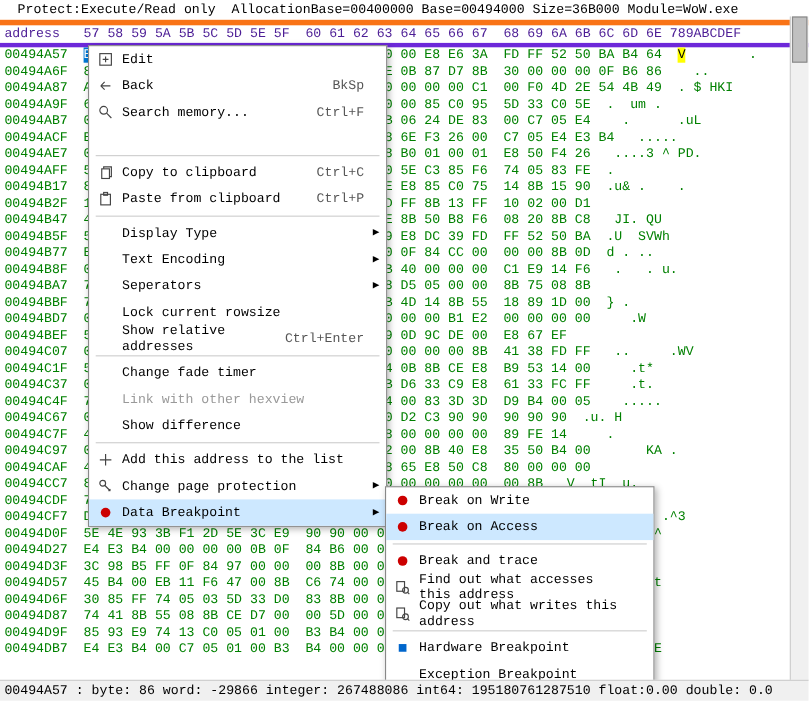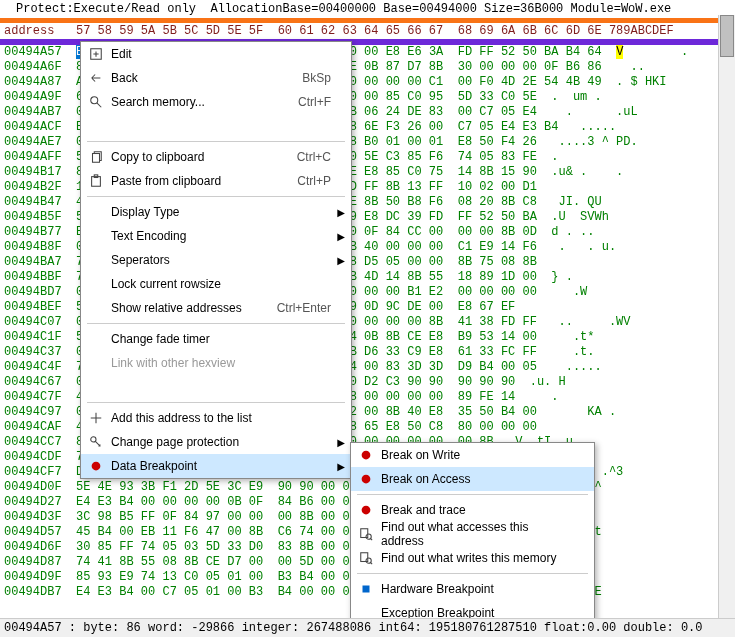--- a/index.html
+++ b/index.html
@@ -1,24 +1,24 @@
 <!DOCTYPE html>
 <html><head>
 <meta charset="utf-8">
 <style>
 html,body{margin:0;padding:0;width:735px;height:637px;background:#fff;font-family:"Consolas","Courier New",monospace;font-size:12px;overflow:hidden}
 .top{padding:2px 16px;border-bottom:5px solid #f97316;white-space:pre;color:#000}
-.hdr{padding:1px 4px;border-bottom:6px solid #6d28d9;white-space:pre;color:#7f1d1d}
+.hdr{padding:1px 4px;border-bottom:4px solid #6d28d9;white-space:pre;color:#4c1d95}
 .hex{position:relative;overflow:hidden}
 .row{white-space:pre;height:15px;line-height:15px;padding:0 4px}
 .addr{color:#008000}
 .byt{color:#008000}
 .asc{color:#008000}
 .sel{background:#0078d7;color:#fff}
-.menu{position:absolute;background:#fff;border:1px solid #888;box-shadow:2px 2px 6px rgba(0,0,0,.3);font-family:Liberation Sans, sans-serif;font-size:12px;color:#000}
+.menu{position:absolute;background:#fff;border:1px solid #888;box-shadow:2px 2px 6px rgba(0,0,0,.3);font-family:Liberation Mono, monospace;font-size:12px;color:#000}
 .menu1{top:41px;left:80px;width:270px}
 .menu2{top:442px;left:350px;width:243px}
 .mi{display:flex;align-items:center;height:24px;padding:0 20px 0 6px;position:relative}
 .mi .ic{width:18px;height:18px;margin-right:6px;display:flex;align-items:center;justify-content:center;color:#444}
 .mi .lab{flex:1}
 .mi .sc{color:#555;margin-left:20px}
 .mi .ar{position:absolute;right:6px;font-size:10px;color:#000}
 .sep{height:1px;background:#ccc;margin:3px 6px}
 .hi{background:#cde8ff}
 .status{position:absolute;bottom:0;left:0;right:0;border-top:1px solid #ccc;background:#f0f0f0;padding:2px 4px;white-space:pre}
@@ -156,20 +156,21 @@
     <div class="mi">
       <span class="ic"></span>
       <span class="lab">Change fade timer</span>
     </div>
     <div class="mi" style="color: rgb(153, 153, 153); align-items: center;">
       <span class="ic"></span>
       <span class="lab">Link with other hexview</span>
     </div>
     <div class="mi">
       <span class="ic"></span>
+      <span class="lab">Show difference</span>
     </div>
     <div class="sep"></div>
     <div class="mi">
       <span class="ic">
         <svg width="14" height="14" viewBox="0 0 16 16" fill="none" stroke="#444" stroke-width="1.2">
           <path d="M8 2v12M2 8h12"></path>
         </svg>
       </span>
       <span class="lab">Add this address to the list</span>
     </div>
@@ -230,21 +231,21 @@
       <span class="lab">Find out what accesses this address</span>
     </div>
     <div class="mi">
       <span class="ic">
         <svg width="14" height="14" viewBox="0 0 16 16" fill="none" stroke="#444" stroke-width="1.2">
           <rect x="2" y="2" width="8" height="10"></rect>
           <circle cx="11" cy="11" r="3"></circle>
           <path d="M13 13l2 2"></path>
         </svg>
       </span>
-      <span class="lab">Find out what writes this memory</span>
+      <span class="lab">Copy out what writes this address</span>
     </div>
     <div class="sep"></div>
     <div class="mi">
       <span class="ic">
         <svg width="14" height="14" viewBox="0 0 16 16">
           <rect x="4" y="4" width="8" height="8" fill="#0066cc"></rect>
         </svg>
       </span>
       <span class="lab">Hardware Breakpoint</span>
     </div>

